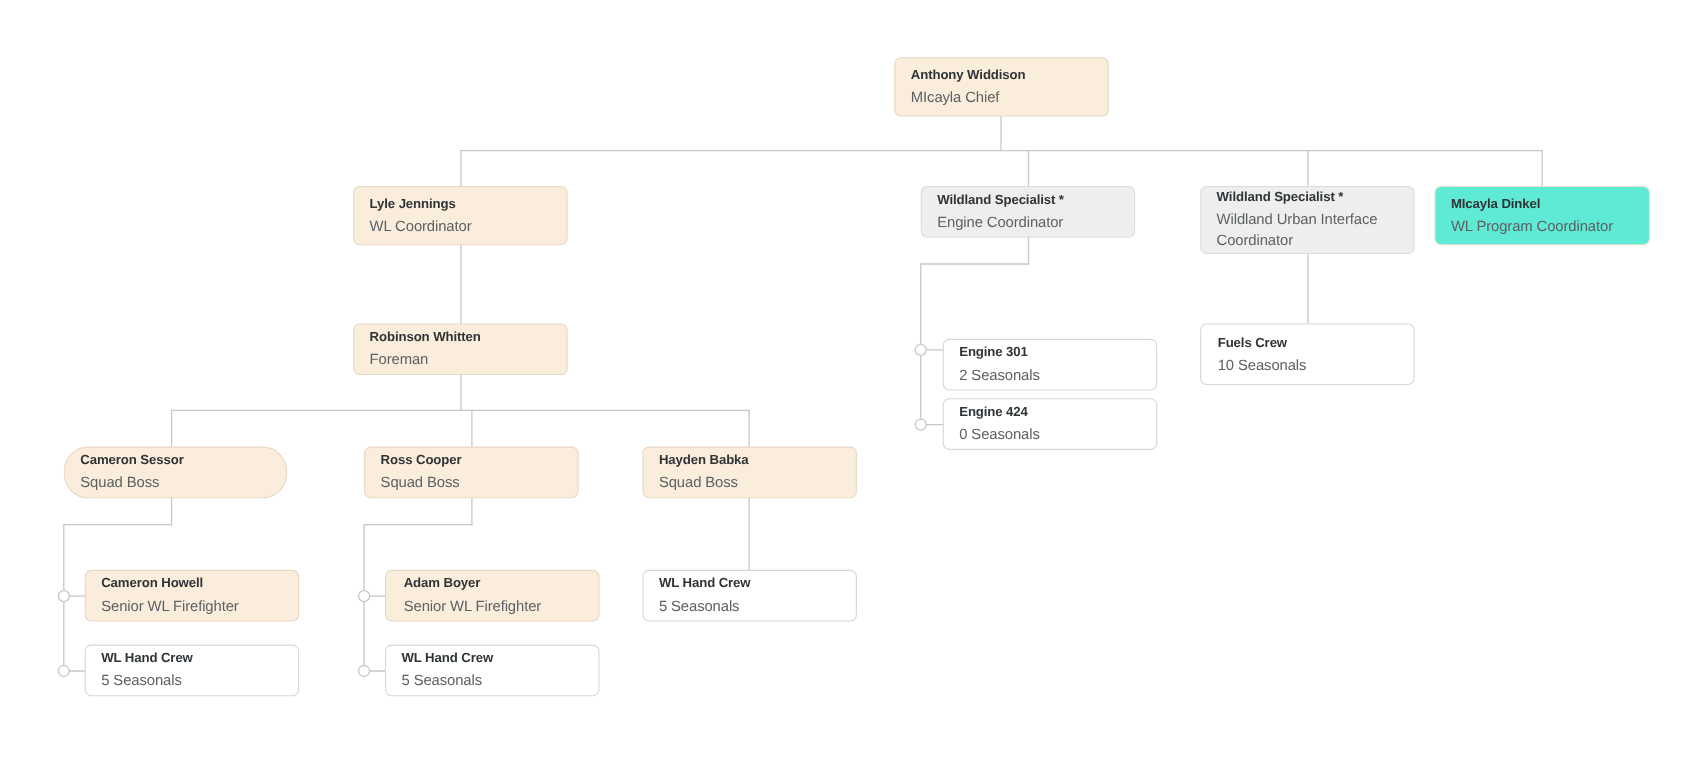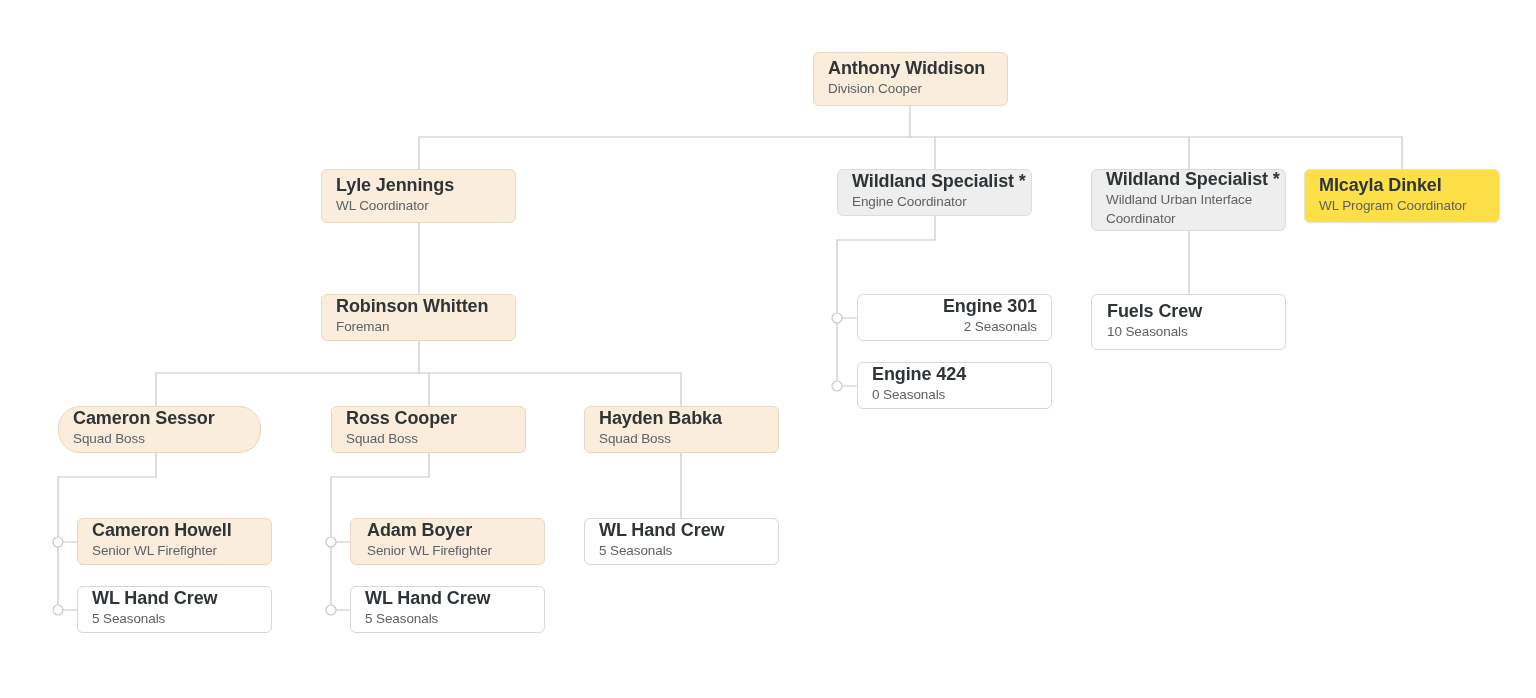--- a/index.html
+++ b/index.html
@@ -41,21 +41,21 @@
     border-radius: 6px;
     border: 1px solid #d9d9d9;
     background: #ffffff;
     padding: 11px 14px 12px 14px;
     display: flex;
     flex-direction: column;
     justify-content: center;
   }
 
   .node .title {
-    font-size: 18px;
+    font-size: 12px;
     font-weight: bold;
     color: #2f3437;
     line-height: 17px;
     letter-spacing: -0.1px;
     white-space: nowrap;
   }
   .node .subtitle {
     font-size: 13.5px;
     font-weight: normal;
     color: #5d6164;
@@ -63,21 +63,21 @@
     letter-spacing: -0.1px;
     margin-top: 2px;
   }
 
   
   .node.tan {
     background: #fbeddb;
     border-color: #e7d8c3;
   }
   .node.cream {
-    background: #fde047;
+    background: #5eead4;
     border-color: #e9e2cd;
   }
   .node.gray {
     background: #eeeeee;
     border-color: #dcdcdc;
   }
   .node.white {
     background: #ffffff;
     border-color: #d7d7d7;
   }
@@ -121,21 +121,21 @@
       <circle cx="837" cy="386" r="5" fill="#ffffff" stroke="#c8c8c8" stroke-width="1.2"></circle>
       <circle cx="58" cy="542" r="5" fill="#ffffff" stroke="#c8c8c8" stroke-width="1.2"></circle>
       <circle cx="58" cy="610" r="5" fill="#ffffff" stroke="#c8c8c8" stroke-width="1.2"></circle>
       <circle cx="331" cy="542" r="5" fill="#ffffff" stroke="#c8c8c8" stroke-width="1.2"></circle>
       <circle cx="331" cy="610" r="5" fill="#ffffff" stroke="#c8c8c8" stroke-width="1.2"></circle>
     </svg>
 
   <div id="node-layer">
       <div class="node tan" style="left: 813px; top: 52px; width: 195px; height: 54px;">
         <div class="title">Anthony Widdison</div>
-        <div class="subtitle">Division Cooper</div>
+        <div class="subtitle">MIcayla Chief</div>
       </div>
       <div class="node tan" style="left: 321px; top: 169px; width: 195px; height: 54px;">
         <div class="title">Lyle Jennings</div>
         <div class="subtitle">WL Coordinator</div>
       </div>
       <div class="node gray" style="left: 837px; top: 169px; width: 195px; height: 47px;">
         <div class="title">Wildland Specialist *</div>
         <div class="subtitle">Engine Coordinator</div>
       </div>
       <div class="node gray" style="left: 1091px; top: 169px; width: 195px; height: 62px;">
@@ -143,21 +143,21 @@
         <div class="subtitle">Wildland Urban Interface Coordinator</div>
       </div>
       <div class="node cream" style="left: 1304px; top: 169px; width: 196px; height: 54px;">
         <div class="title">MIcayla Dinkel</div>
         <div class="subtitle">WL Program Coordinator</div>
       </div>
       <div class="node tan" style="left: 321px; top: 294px; width: 195px; height: 47px;">
         <div class="title">Robinson Whitten</div>
         <div class="subtitle">Foreman</div>
       </div>
-      <div class="node white" style="left: 857px; top: 294px; width: 195px; height: 47px; text-align: right;">
+      <div class="node white" style="left: 857px; top: 308px; width: 195px; height: 47px;">
         <div class="title">Engine 301</div>
         <div class="subtitle">2 Seasonals</div>
       </div>
       <div class="node white" style="left: 857px; top: 362px; width: 195px; height: 47px;">
         <div class="title">Engine 424</div>
         <div class="subtitle">0 Seasonals</div>
       </div>
       <div class="node white" style="left: 1091px; top: 294px; width: 195px; height: 56px; padding-left: 15px;">
         <div class="title">Fuels Crew</div>
         <div class="subtitle">10 Seasonals</div>

